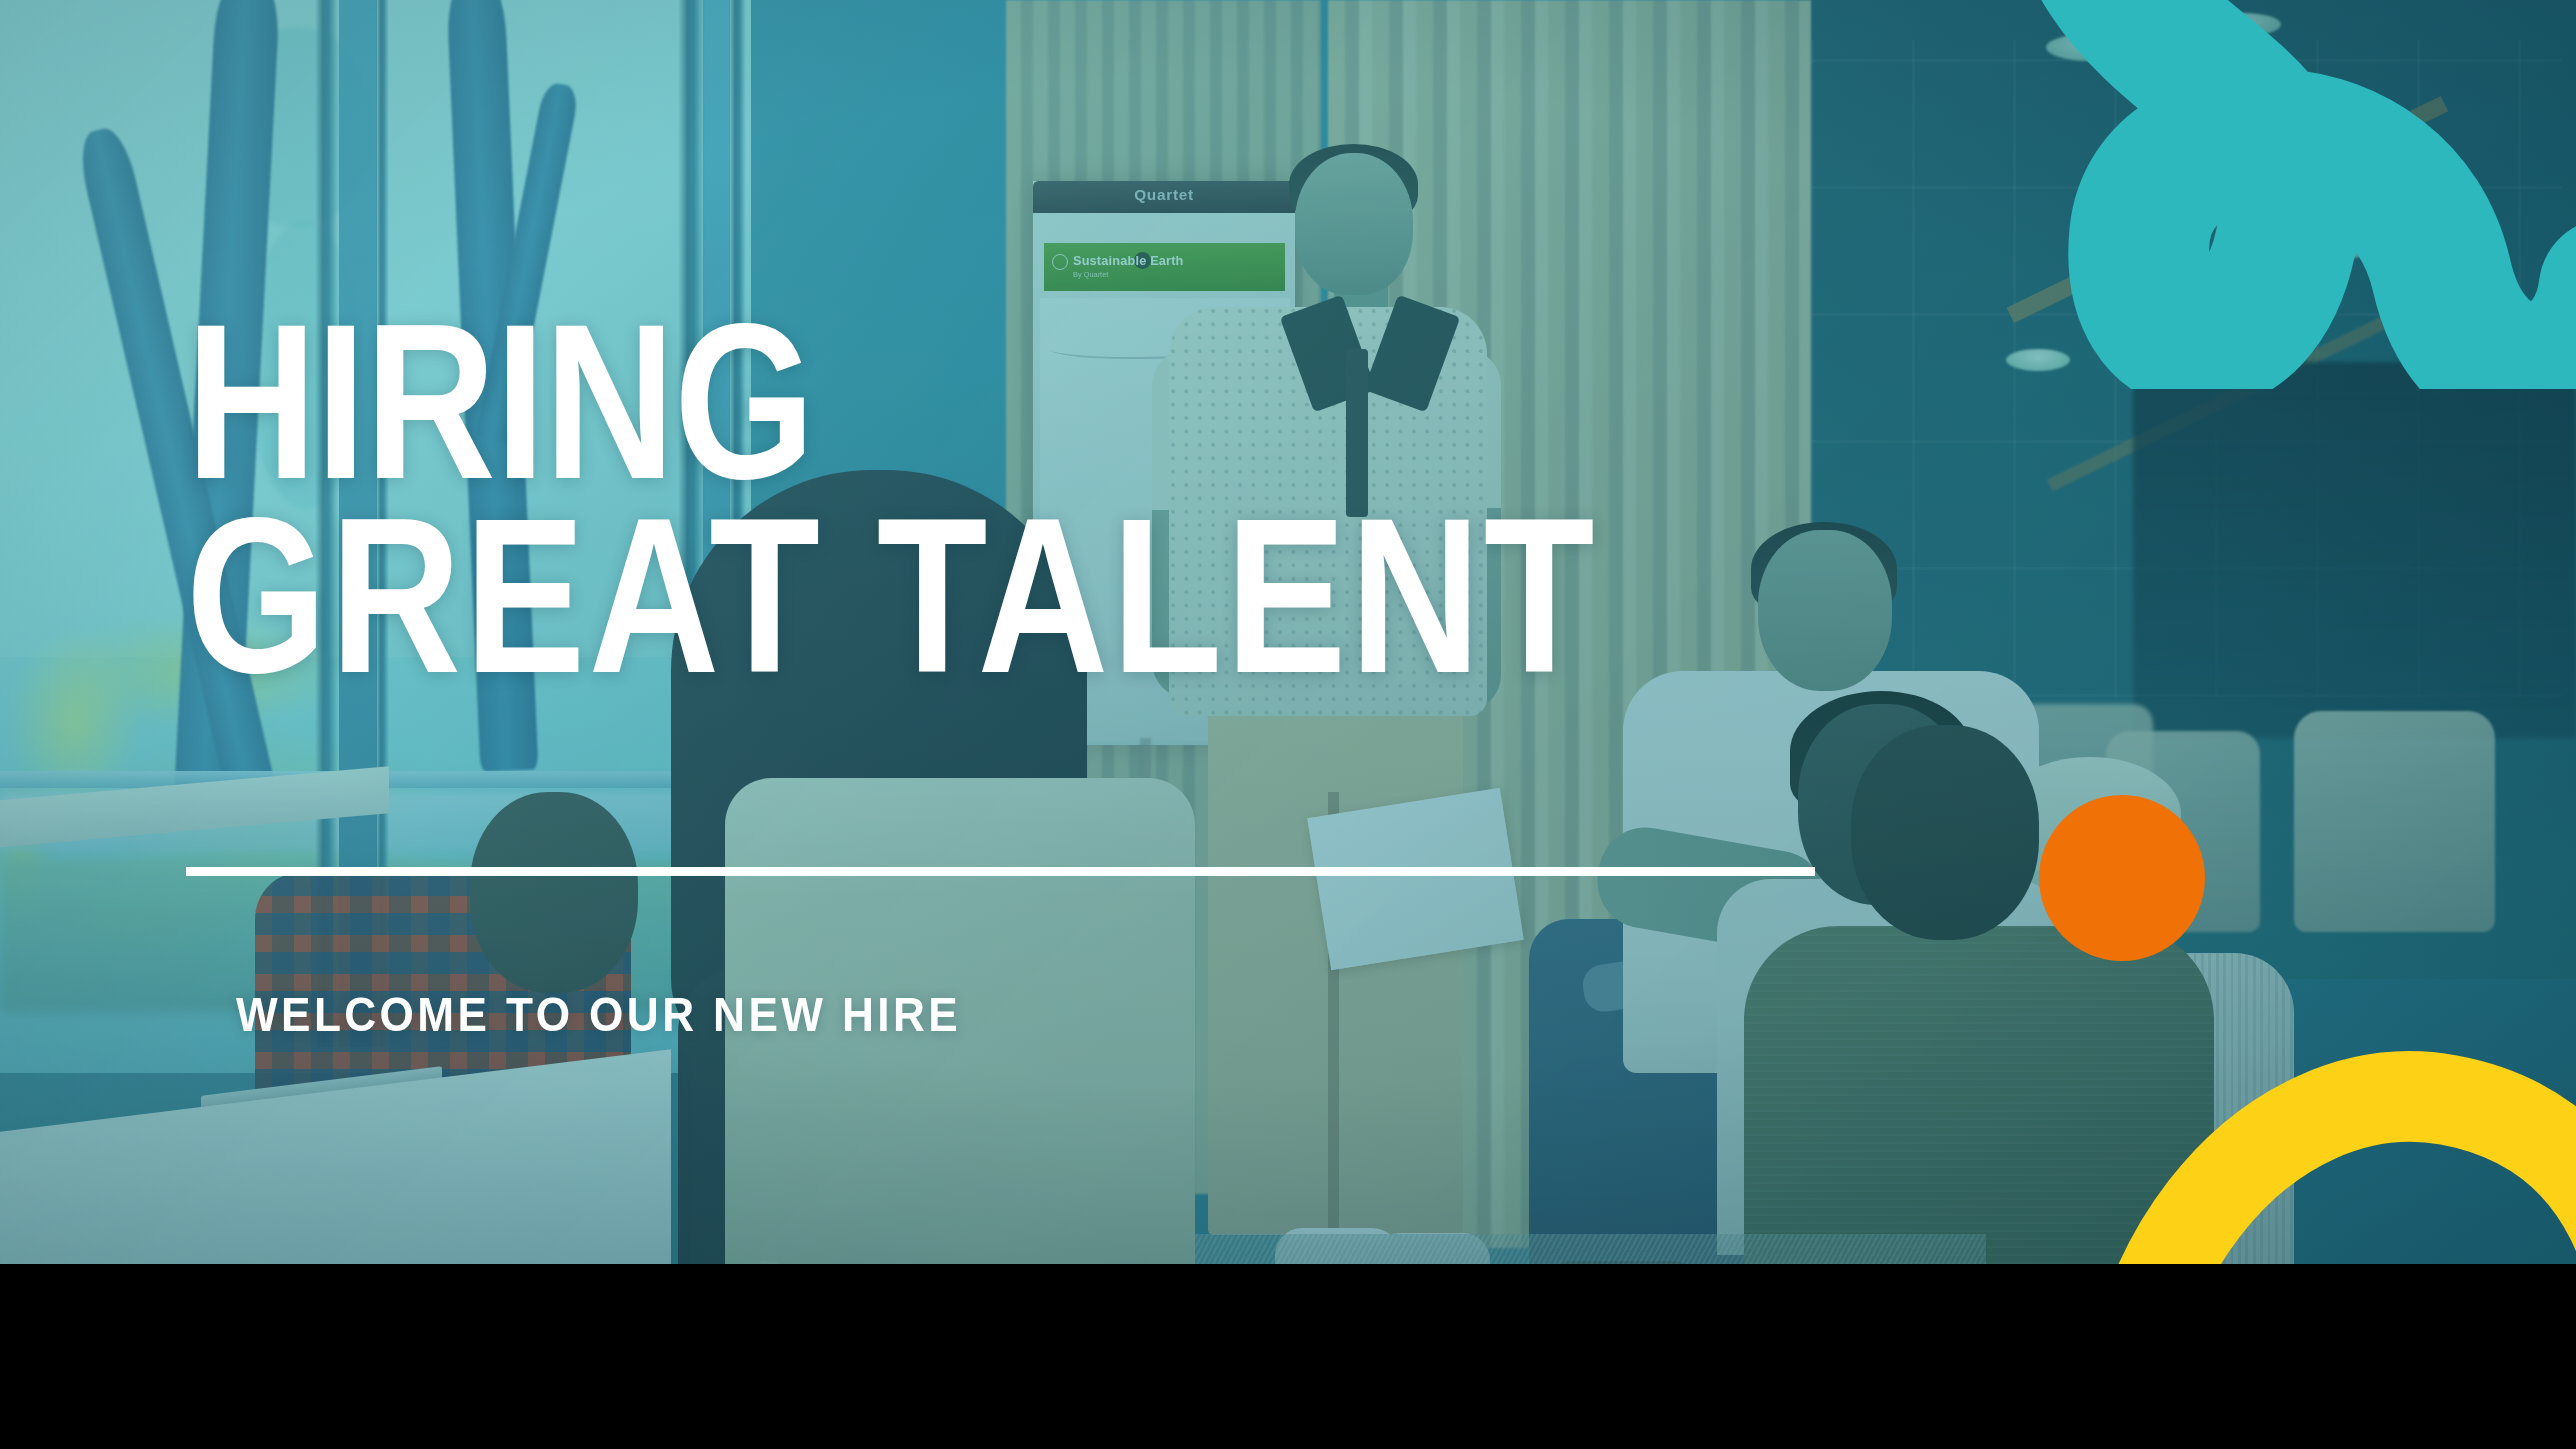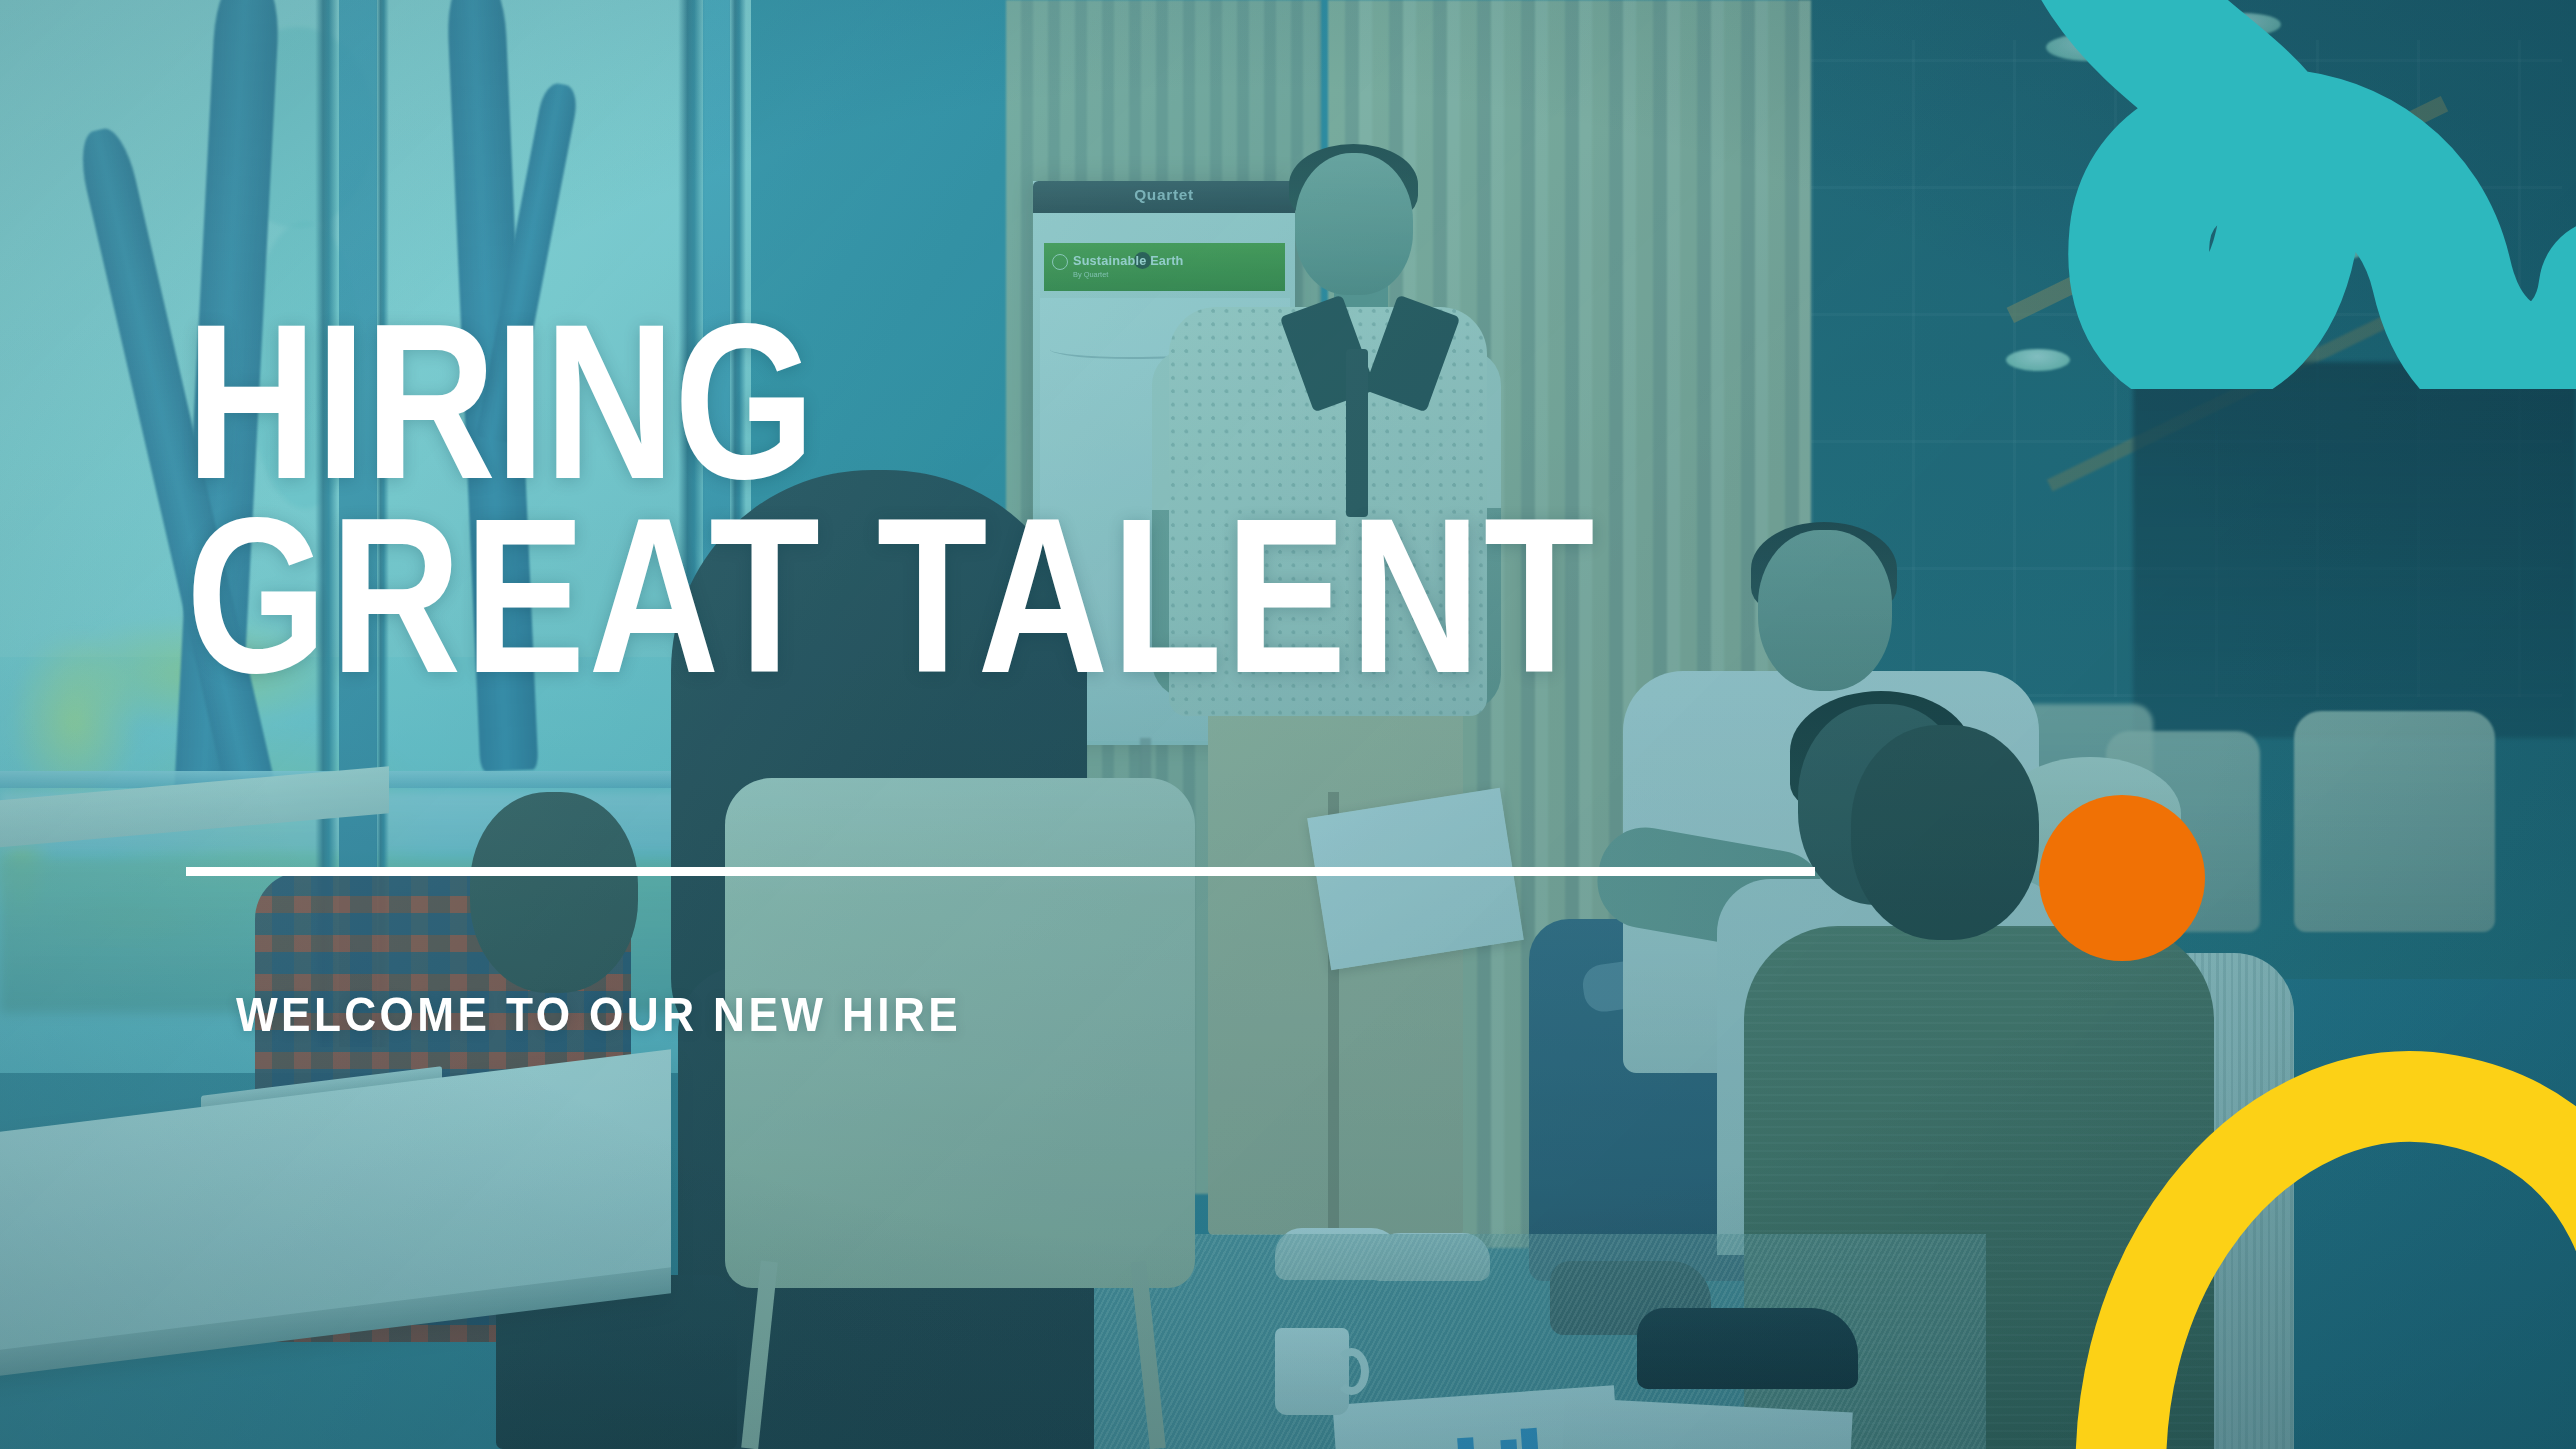--- a/index.html
+++ b/index.html
@@ -1,21 +1,21 @@
 <!DOCTYPE html>
 <html style="font-size:10.7px"><head>
 <meta charset="utf-8">
 <title>Hiring Great Talent</title>
 <style>
   html,body{margin:0;padding:0;background:#000;}
   *{box-sizing:border-box;}
 
   #stage{
     position:relative;
-    width:2576px;height:1449px;
+    width:2576px;height:1264px;
     overflow:hidden;
     font-family:"Liberation Sans","DejaVu Sans",sans-serif;
     background:#1b6b80;
   }
 
   
   .photo{position:absolute;inset:0;overflow:hidden;}
   .ph{position:absolute;}
 
   

